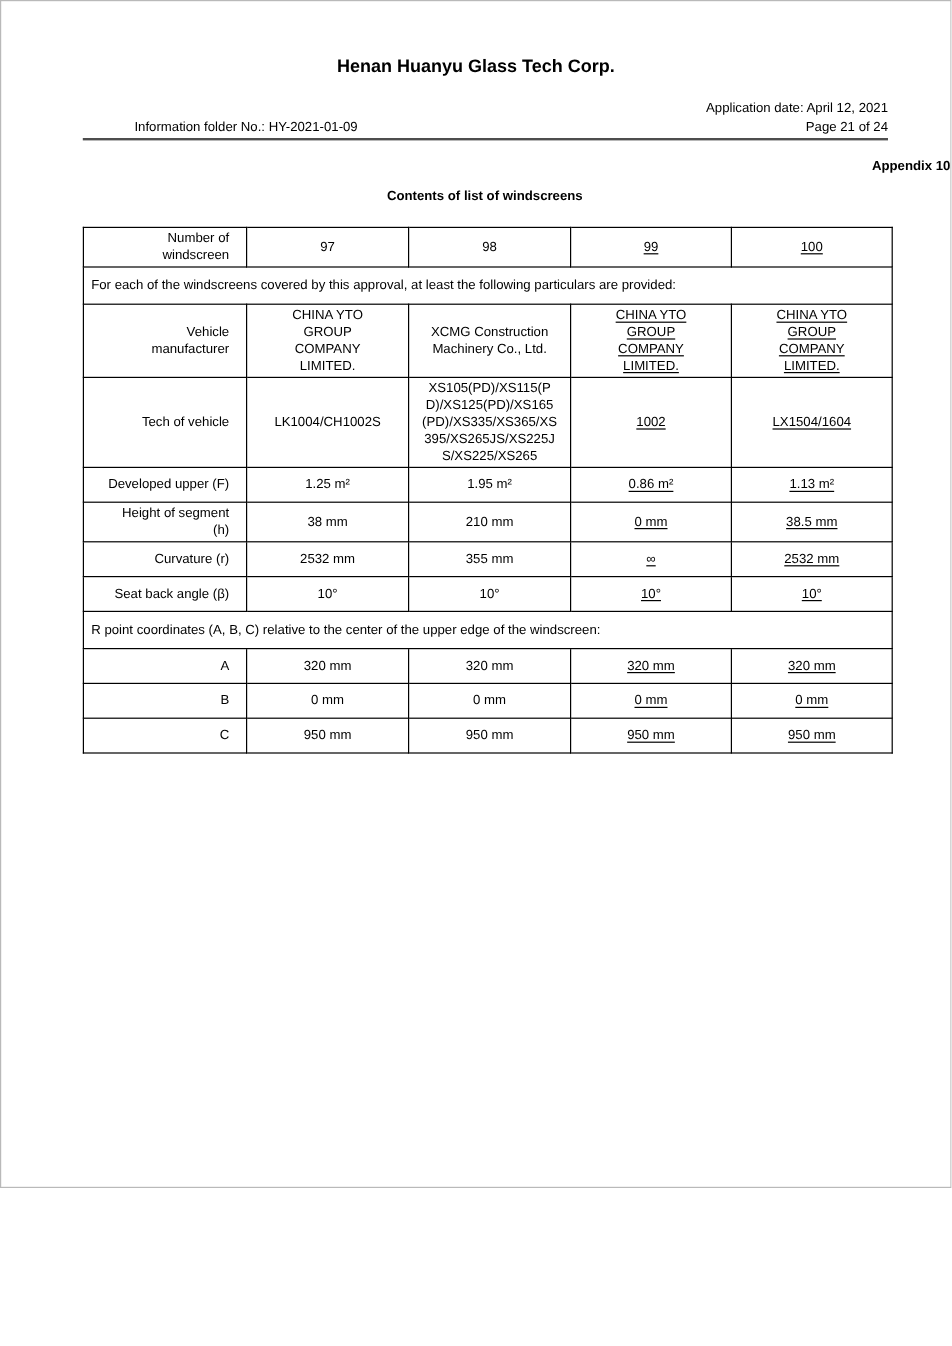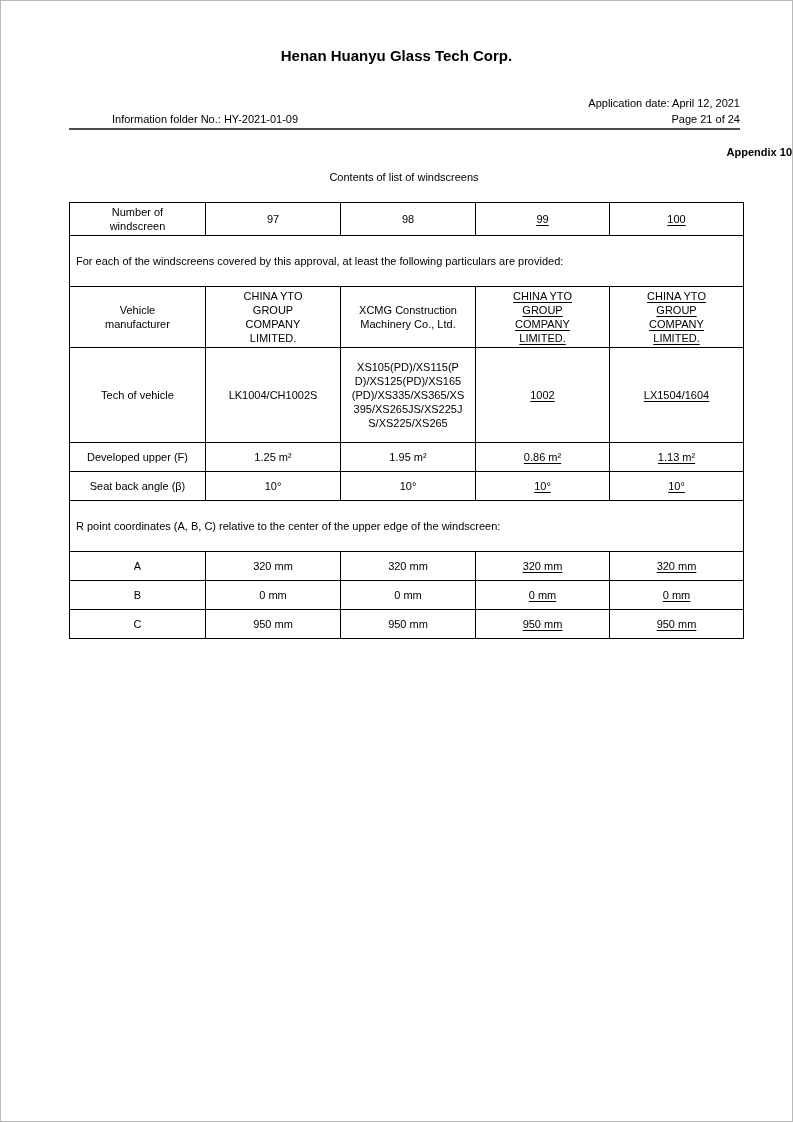--- a/index.html
+++ b/index.html
@@ -3,21 +3,21 @@
 <meta charset="utf-8">
 <style>
   html, body {
     margin: 0;
     padding: 0;
     background: #ffffff;
   }
   .page {
     position: relative;
     width: 793px;
-    height: 1122px;
+    height: 990px;
     box-sizing: border-box;
     background: #ffffff;
     border: 1px solid #b9b9b9;
     font-family: "Liberation Sans", sans-serif;
     color: #000000;
     overflow: hidden;
   }
   .company-title {
     margin: 0;
     padding-top: 46px;
@@ -32,39 +32,38 @@
     align-items: flex-end;
     margin: 17px 52px 0 68px;
     font-size: 11px;
     line-height: 16px;
   }
   .meta-left {
     padding-left: 43px;
   }
   .meta-right {
     text-align: right;
-    margin-top: 13px;
   }
   .header-rule {
     margin: 1px 52px 0 68px;
     border-bottom: 2px solid #4d4d4d;
     height: 0;
   }
   .appendix-title {
     margin-top: 15px;
     text-align: right;
     font-size: 11px;
     font-weight: bold;
     line-height: 14px;
   }
   .table-title {
     margin-top: 11px;
     text-align: center;
     font-size: 11px;
-    font-weight: normal;
+    font-weight: bold;
     line-height: 14px;
     padding-left: 15px;
   }
   table.ws {
     margin: 18px 0 0 68px;
     width: 674px;
     border-collapse: collapse;
     table-layout: fixed;
     font-size: 11px;
   }
@@ -73,29 +72,30 @@
     text-align: center;
     vertical-align: middle;
     padding: 2px 16px;
     line-height: 14px;
     white-space: pre-line;
     height: 24px;
     overflow: hidden;
   }
   table.ws td.lbl {
     padding: 2px 14px;
+    text-align: right;
   }
   table.ws td.span-row {
     text-align: left;
-    padding: 13px 6px;
+    padding: 3px 6px;
     white-space: normal;
   }
   table.ws td.ba {
     word-break: break-all;
-    padding: 12px 10px;
+    padding: 2px 10px;
   }
   .u {
     text-decoration: underline;
     text-underline-offset: 2px;
   }
 </style>
 </head>
 <body>
 
 <div class="page">
@@ -161,20 +161,35 @@
         <td class="u">LX1504/1604</td>
       </tr>
       <tr>
         <td class="lbl">Developed upper (F)</td>
         <td>1.25 m²</td>
         <td>1.95 m²</td>
         <td class="u">0.86 m²</td>
         <td class="u">1.13 m²</td>
       </tr>
       <tr>
+        <td class="lbl">Height of segment
+(h)</td>
+        <td>38 mm</td>
+        <td>210 mm</td>
+        <td class="u">0 mm</td>
+        <td class="u">38.5 mm</td>
+      </tr>
+      <tr>
+        <td class="lbl">Curvature (r)</td>
+        <td>2532 mm</td>
+        <td>355 mm</td>
+        <td class="u">∞</td>
+        <td class="u">2532 mm</td>
+      </tr>
+      <tr>
         <td class="lbl">Seat back angle (β)</td>
         <td>10°</td>
         <td>10°</td>
         <td class="u">10°</td>
         <td class="u">10°</td>
       </tr>
       <tr>
         <td class="span-row" colspan="5">R point coordinates (A, B, C) relative to the center of the upper edge of the windscreen:</td>
       </tr>
       <tr>

